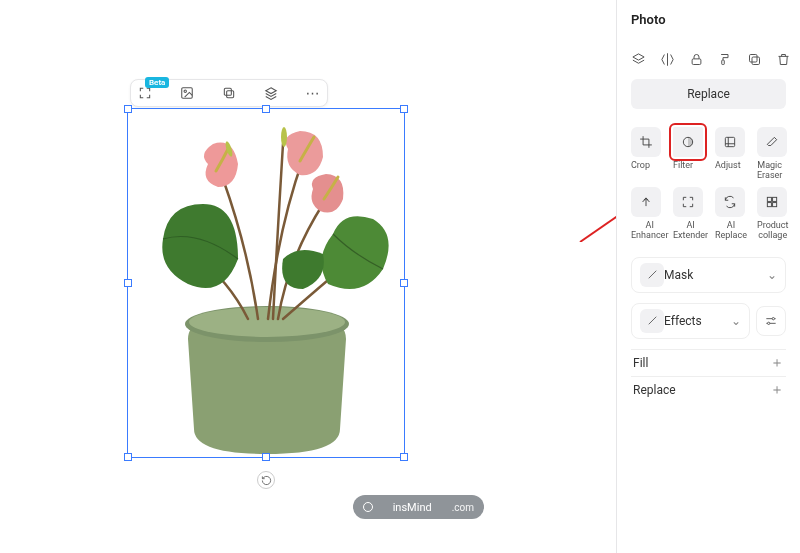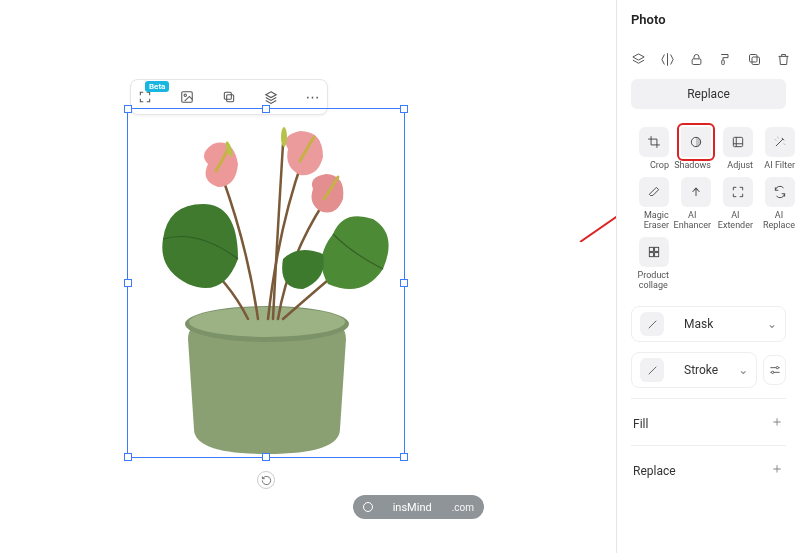--- a/index.html
+++ b/index.html
@@ -17,67 +17,67 @@
   .panel-title { font-size: 13px; font-weight: 600; margin-bottom: 24px; }
   .icon-strip { display: flex; gap: 14px; margin-bottom: 12px; color:#555; }
   .icon-strip .ic { width: 16px; height: 16px; display:flex; align-items:center; justify-content:center; cursor:pointer; }
   .replace-btn {
     width: 100%; height: 30px; background: #f1f1f3; border: none; border-radius: 6px;
     font-size: 12px; color: #333; cursor: pointer; margin-bottom: 18px;
   }
   .section-label { font-size: 13px; font-weight: 600; margin-bottom: 8px; }
   .tool-grid { display: grid; grid-template-columns: repeat(4, 1fr); gap: 6px 4px; margin-bottom: 16px; }
   .tool {
-    display: flex; flex-direction: column; align-items: flex-end; gap: 4px;
+    display: flex; flex-direction: column; align-items: flex-start; gap: 4px;
     width: 38px; cursor: pointer;
   }
   .tool .box {
     width: 30px; height: 30px; border-radius: 6px; background: #f1f1f3;
     display:flex; align-items:center; justify-content:center; color:#444;
   }
   .tool .lbl { font-size: 9px; color:#555; text-align:center; line-height:1.1; white-space:pre-line; }
   .tool.highlight .box { outline: 2px solid #d22; outline-offset: 2px; border-radius:2px; }
   .row-btn {
     display:flex; align-items:center; width:100%; height:36px;
     border:1px solid #eee; border-radius:8px; background:#fff; cursor:pointer;
-    padding:0 8px; gap:20px; margin-bottom:10px; font-size:12px; color:#333;
+    padding:0 8px; gap:0; margin-bottom:10px; font-size:12px; color:#333;
   }
   .row-btn .leading {
     width:24px; height:24px; border-radius:6px; background:#f1f1f3;
     display:flex; align-items:center; justify-content:center; color:#555; font-size:14px;
   }
   .row-btn .trailing { margin-left:auto; color:#888; font-size:12px; }
   .row-with-side { display:flex; gap:6px; margin-bottom:10px; align-items:center; }
   .row-with-side .row-btn { flex:1; margin-bottom:0; }
   .side-square {
     width:30px; height:30px; border:1px solid #eee; border-radius:8px;
     display:flex; align-items:center; justify-content:center; cursor:pointer; color:#555;
   }
   .plain-row {
-    display:flex; align-items:flex-end; justify-content:space-between;
-    padding:14px 2px; border-top:1px solid #eee; font-size:12px; color:#333;
+    display:flex; align-items:center; justify-content:space-between;
+    padding:4px 2px; border-top:1px solid #eee; font-size:12px; color:#333;
   }
   .plain-row .plus { color:#888; font-size:14px; cursor:pointer; }
 
   
   .selection {
     position:absolute; left:127px; top:108px; width:278px; height:350px;
     border:1px solid #3a7bff;
   }
   .handle { position:absolute; width:8px; height:8px; background:#fff; border:1px solid #3a7bff; }
   .h-tl{top:-4px;left:-4px}.h-tr{top:-4px;right:-4px}.h-bl{bottom:-4px;left:-4px}.h-br{bottom:-4px;right:-4px}
   .h-t{top:-4px;left:calc(50% - 4px)}.h-b{bottom:-4px;left:calc(50% - 4px)}
   .h-l{left:-4px;top:calc(50% - 4px)}.h-r{right:-4px;top:calc(50% - 4px)}
   .rotate {
     position:absolute; left:calc(50% - 9px); top:362px; width:18px; height:18px;
     border:1px solid #ccc; border-radius:50%; background:#fff; cursor:pointer;
     display:flex; align-items:center; justify-content:center; font-size:11px; color:#666;
   }
   .floating-toolbar {
-    position:absolute; left:130px; top:79px; height:36px;
+    position:absolute; left:130px; top:79px; height:28px;
     background:#fff; border:1px solid #e6e6e8; border-radius:8px;
     display:flex; align-items:center; padding:0 6px; gap:26px;
     box-shadow:0 1px 3px rgba(0,0,0,.06);
   }
   .floating-toolbar .fic{width:16px;height:16px;display:flex;align-items:center;justify-content:center;cursor:pointer;color:#555;position:relative;}
   .beta-badge{
     position:absolute; top:-8px; left:8px; background:#19b6e0; color:#fff;
     font-size:8px; padding:1px 4px; border-radius:3px; font-weight:600;
   }
   .dots{font-size:14px;letter-spacing:1px;}
@@ -249,38 +249,30 @@
           </div>
           <div class="lbl">Crop</div>
         </div>
         <div class="tool highlight">
           <div class="box">
             <svg width="14" height="14" viewBox="0 0 24 24" fill="none" stroke="currentColor" stroke-width="1.6">
               <circle cx="12" cy="12" r="8"></circle>
               <path d="M12 4a8 8 0 0 1 0 16" fill="currentColor" opacity=".25"></path>
             </svg>
           </div>
-          <div class="lbl">Shadows</div>
+          <div class="lbl">Filter</div>
         </div>
         <div class="tool">
           <div class="box">
             <svg width="14" height="14" viewBox="0 0 24 24" fill="none" stroke="currentColor" stroke-width="1.6">
               <rect x="4" y="4" width="16" height="16" rx="2"></rect>
               <path d="M9 4v16M4 15h16"></path>
             </svg>
           </div>
           <div class="lbl">Adjust</div>
-        </div>
-        <div class="tool">
-          <div class="box">
-            <svg width="14" height="14" viewBox="0 0 24 24" fill="none" stroke="currentColor" stroke-width="1.6">
-              <path d="M5 19L17 7M15 5l4 4M4 8l1 1M8 4l1 1M19 15l1 1"></path>
-            </svg>
-          </div>
-          <div class="lbl">AI Filter</div>
         </div>
         <div class="tool">
           <div class="box">
             <svg width="14" height="14" viewBox="0 0 24 24" fill="none" stroke="currentColor" stroke-width="1.6">
               <path d="M16 4l4 4-10 10H6l-2-2 12-12z"></path>
             </svg>
           </div>
           <div class="lbl">Magic
 Eraser</div>
         </div>
@@ -335,21 +327,21 @@
       <span class="trailing">⌄</span>
     </div>
 
     <div class="row-with-side">
       <div class="row-btn">
         <span class="leading">
           <svg width="13" height="13" viewBox="0 0 24 24" stroke="currentColor" stroke-width="1.6" fill="none">
               <line x1="5" y1="19" x2="19" y2="5"></line>
             </svg>
         </span>
-        <span>Stroke</span>
+        <span>Effects</span>
         <span class="trailing">⌄</span>
       </div>
       <div class="side-square">
         <svg width="14" height="14" viewBox="0 0 24 24" fill="none" stroke="currentColor" stroke-width="1.6">
             <path d="M4 8h10M18 8h2M4 16h2M10 16h10"></path>
             <circle cx="16" cy="8" r="2"></circle>
             <circle cx="8" cy="16" r="2"></circle>
           </svg>
       </div>
     </div>

